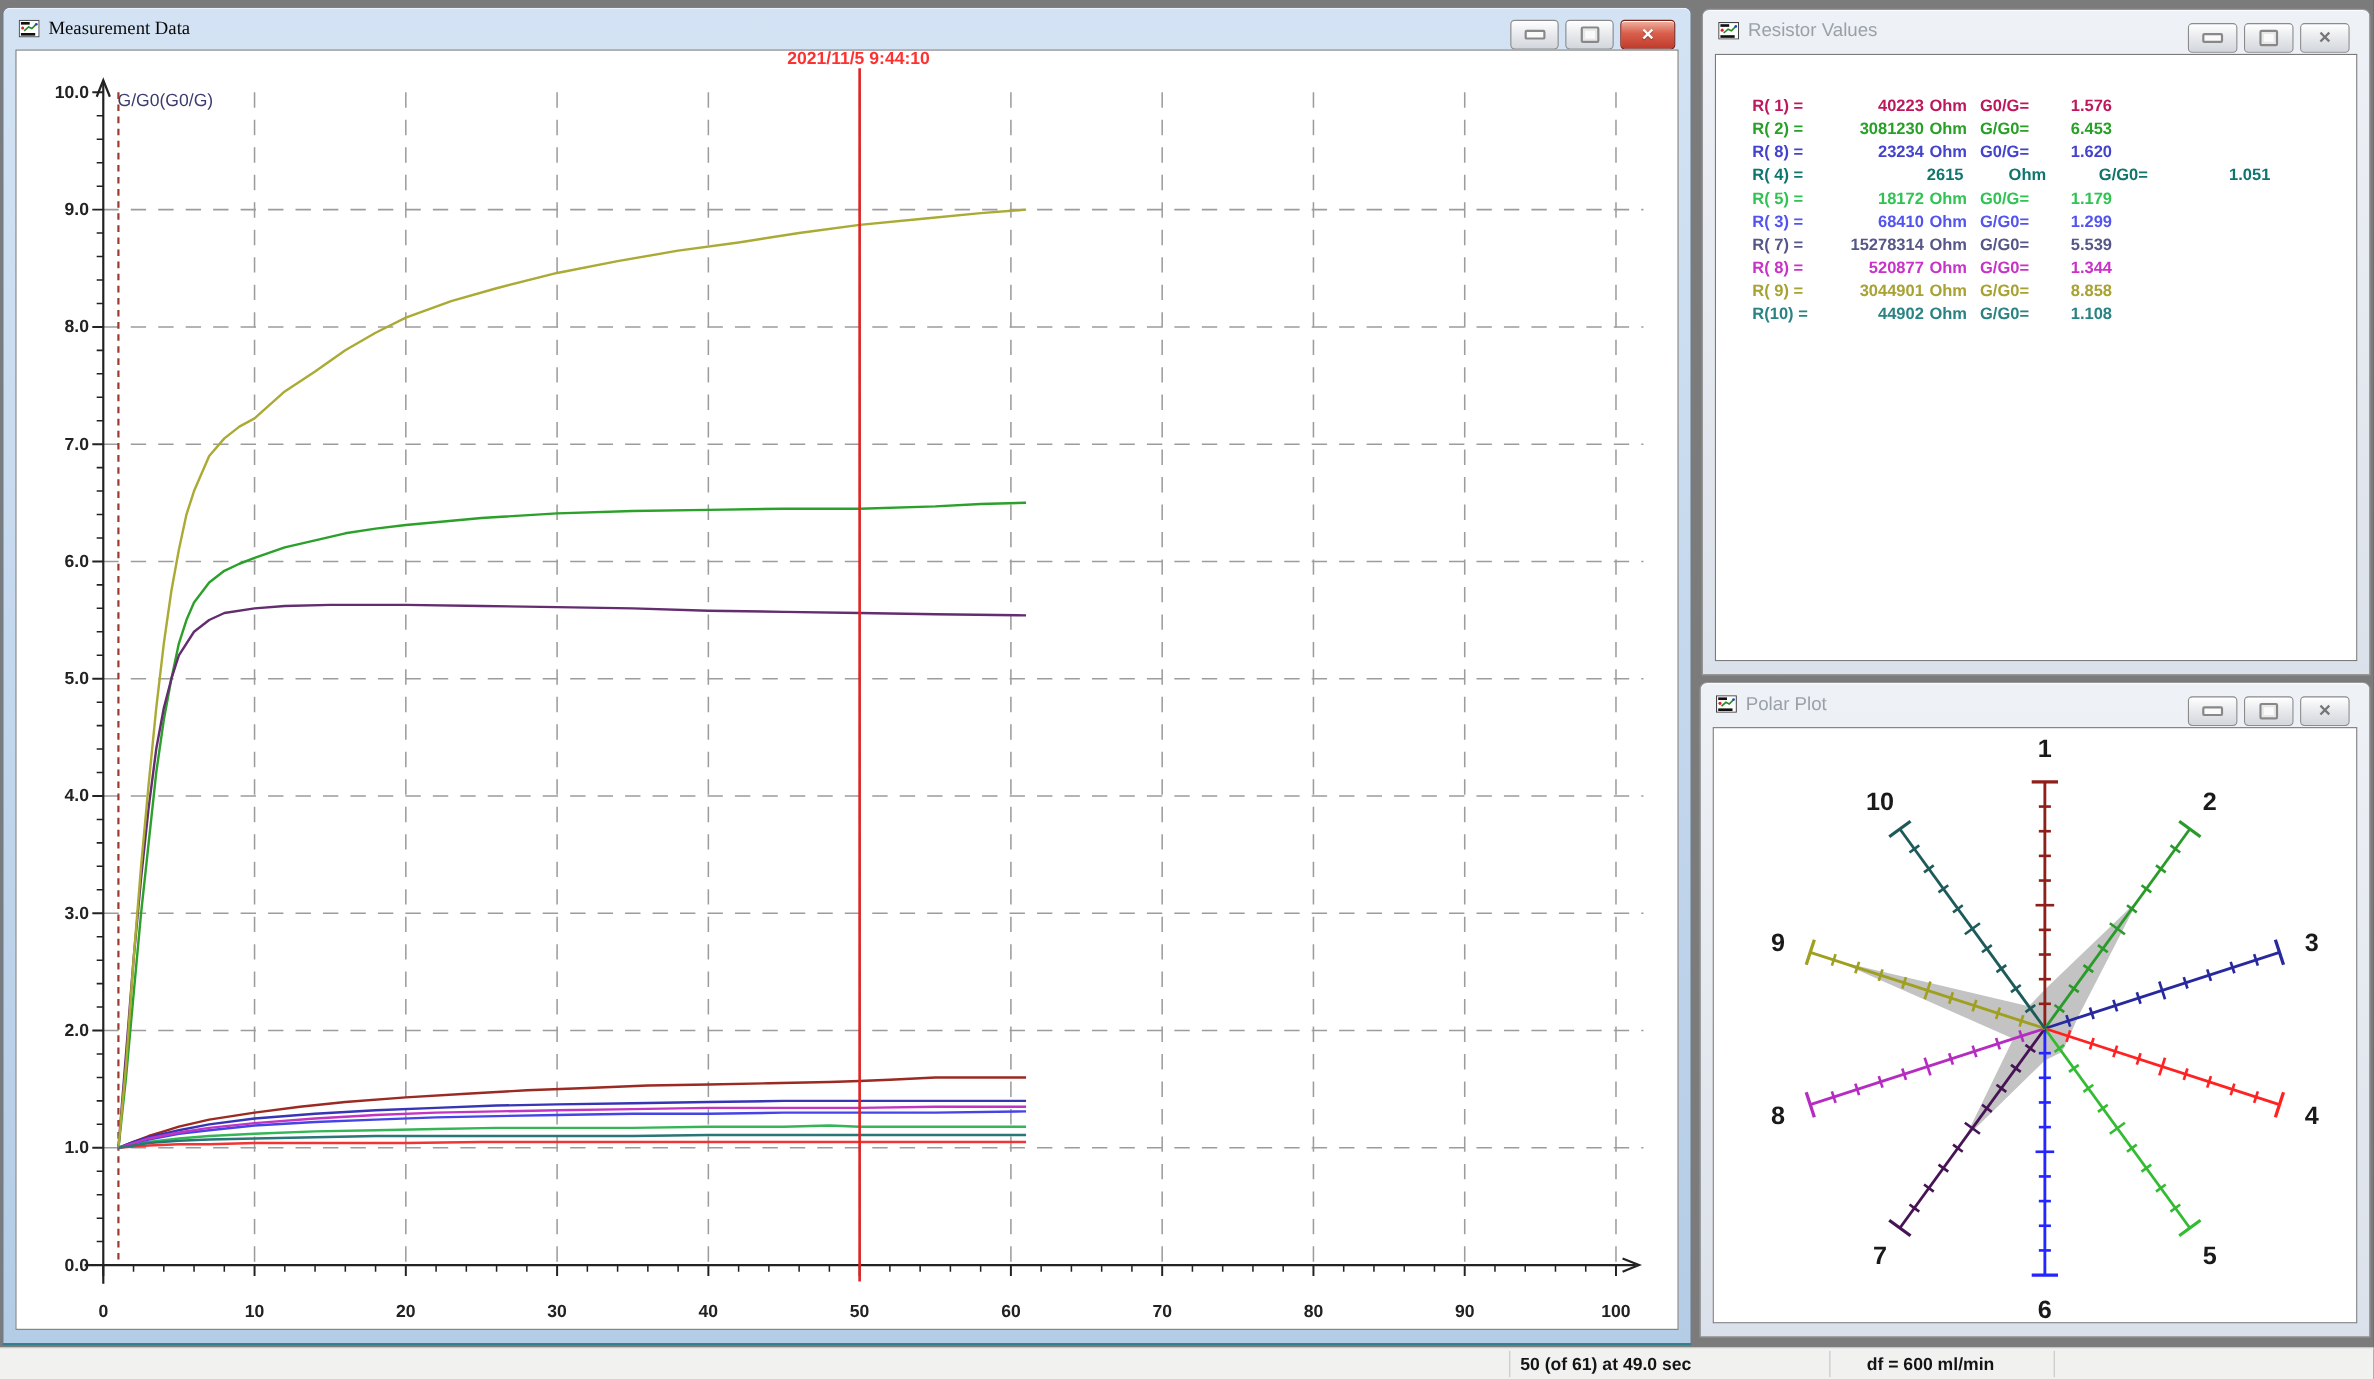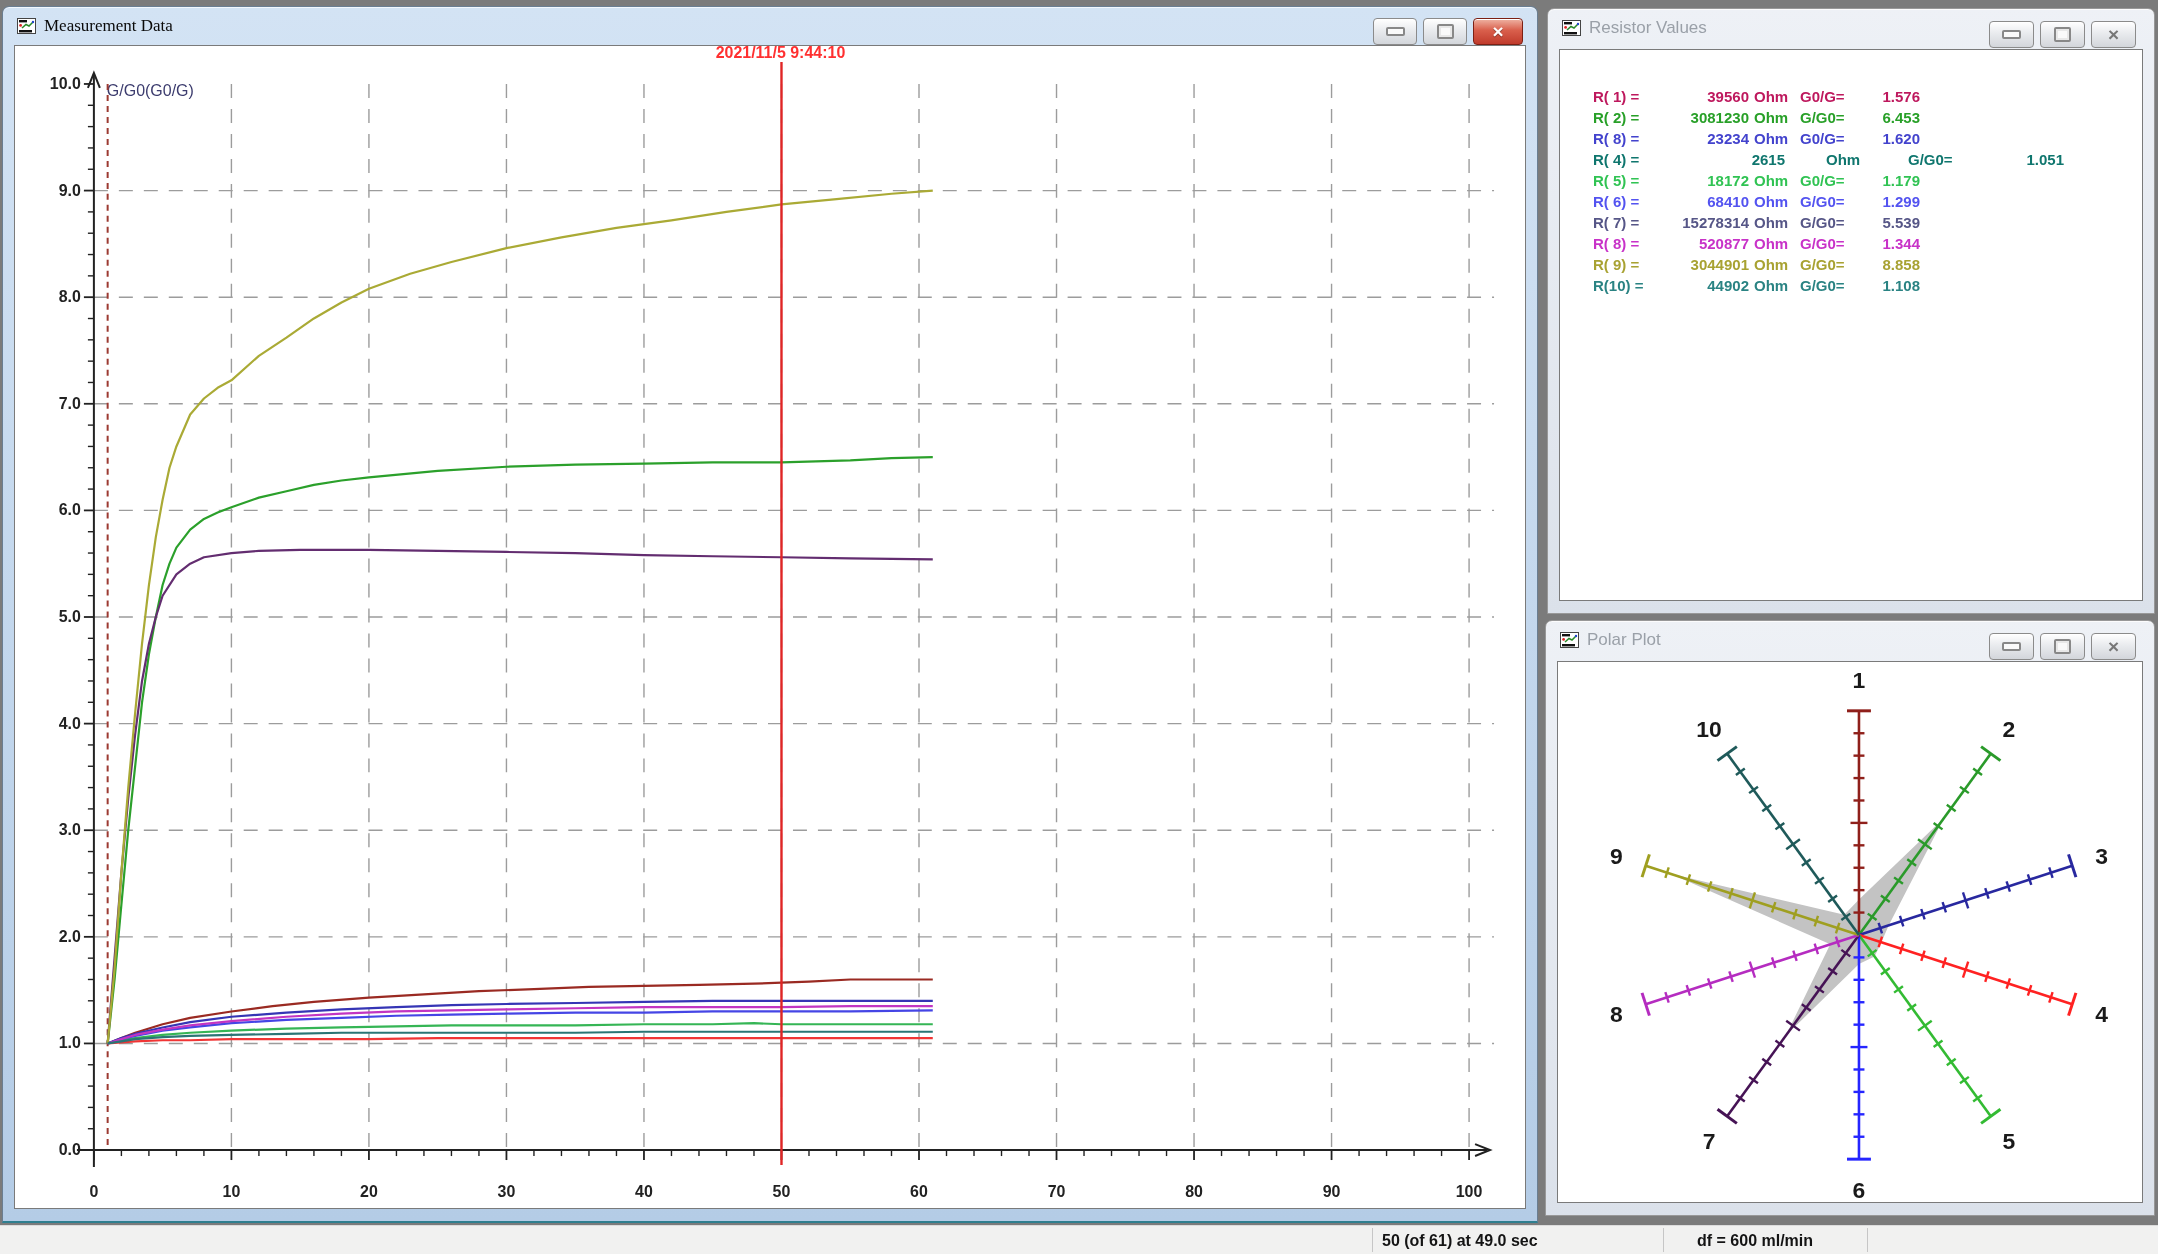--- a/index.html
+++ b/index.html
@@ -287,26 +287,26 @@
         <span class="cbtn max">
             <span class="gmax"></span>
           </span>
         <span class="cbtn close">
             <span class="gx">×</span>
           </span>
       </span>
     </div>
     <div class="content">
       <div id="resistor-list">
-          <div class="rrow" style="color: #be185d;"><span class="rl">R( 1) =</span><span class="rohm">39560</span><span class="runit">Ohm</span><span class="rgl">G0/G=</span><span class="rgv">1.576</span></div>
+          <div class="rrow" style="color: #be185d;"><span class="rl">R( 1) =</span><span class="rohm">40223</span><span class="runit">Ohm</span><span class="rgl">G0/G=</span><span class="rgv">1.576</span></div>
           <div class="rrow" style="color: rgb(40, 160, 40);"><span class="rl">R( 2) =</span><span class="rohm">3081230</span><span class="runit">Ohm</span><span class="rgl">G/G0=</span><span class="rgv">6.453</span></div>
           <div class="rrow" style="color: rgb(67, 67, 205);"><span class="rl">R( 8) =</span><span class="rohm">23234</span><span class="runit">Ohm</span><span class="rgl">G0/G=</span><span class="rgv">1.620</span></div>
           <div class="rrow" style="color: #0f766e; gap: 36px;"><span class="rl">R( 4) =</span><span class="rohm">2615</span><span class="runit">Ohm</span><span class="rgl">G/G0=</span><span class="rgv">1.051</span></div>
           <div class="rrow" style="color: rgb(48, 195, 83);"><span class="rl">R( 5) =</span><span class="rohm">18172</span><span class="runit">Ohm</span><span class="rgl">G0/G=</span><span class="rgv">1.179</span></div>
-          <div class="rrow" style="color: rgb(83, 83, 240);"><span class="rl">R( 6) =</span><span class="rohm">68410</span><span class="runit">Ohm</span><span class="rgl">G/G0=</span><span class="rgv">1.299</span></div>
+          <div class="rrow" style="color: rgb(83, 83, 240);"><span class="rl">R( 3) =</span><span class="rohm">68410</span><span class="runit">Ohm</span><span class="rgl">G/G0=</span><span class="rgv">1.299</span></div>
           <div class="rrow" style="color: rgb(86, 86, 135);"><span class="rl">R( 7) =</span><span class="rohm">15278314</span><span class="runit">Ohm</span><span class="rgl">G/G0=</span><span class="rgv">5.539</span></div>
           <div class="rrow" style="color: rgb(200, 50, 200);"><span class="rl">R( 8) =</span><span class="rohm">520877</span><span class="runit">Ohm</span><span class="rgl">G/G0=</span><span class="rgv">1.344</span></div>
           <div class="rrow" style="color: rgb(168, 162, 50);"><span class="rl">R( 9) =</span><span class="rohm">3044901</span><span class="runit">Ohm</span><span class="rgl">G/G0=</span><span class="rgv">8.858</span></div>
           <div class="rrow" style="color: rgb(42, 131, 131);"><span class="rl">R(10) =</span><span class="rohm">44902</span><span class="runit">Ohm</span><span class="rgl">G/G0=</span><span class="rgv">1.108</span></div>
         </div>
     </div>
   </div>
 
   <div class="win win-inactive" id="win-polar">
     <div class="titlebar">

